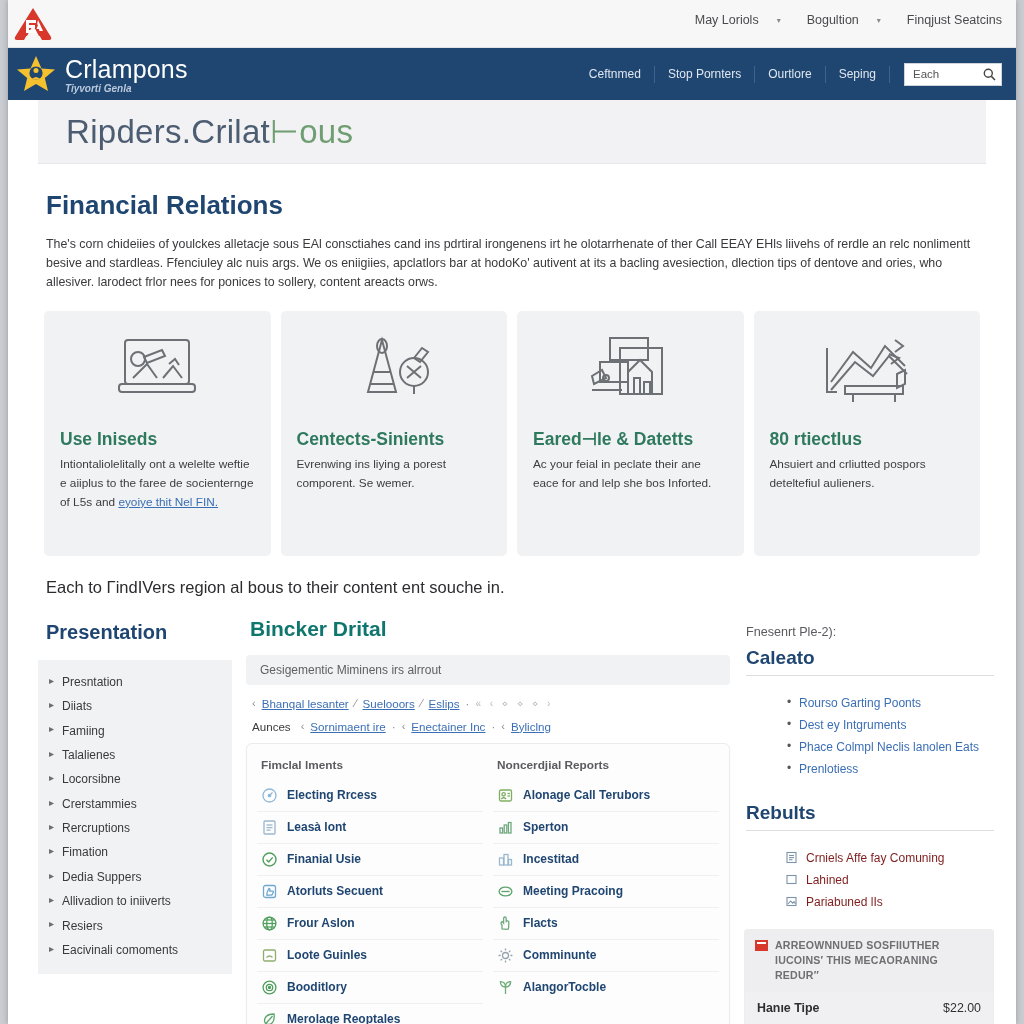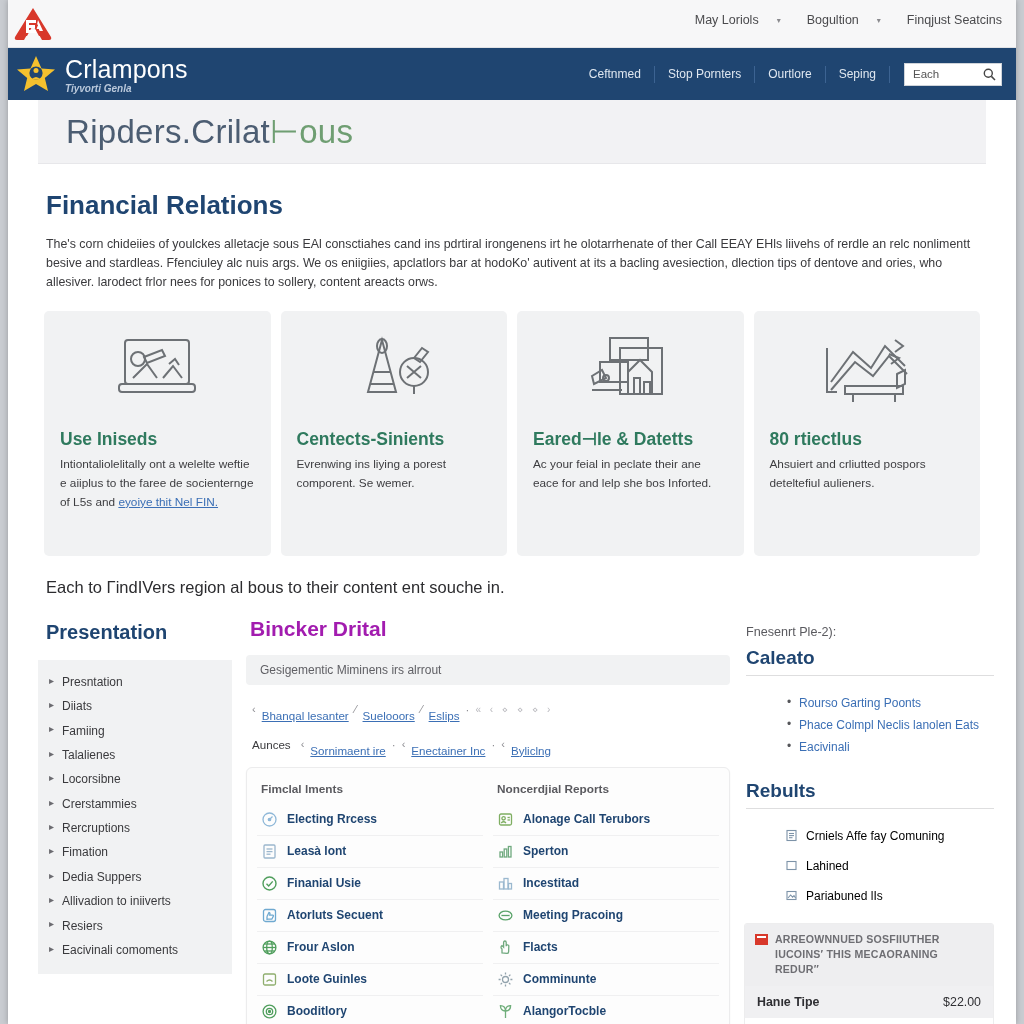--- a/index.html
+++ b/index.html
@@ -106,28 +106,28 @@
 
   .h-presentation { font-size:20px; font-weight:bold; color:#1f4571; margin:10px 0 14px 8px; }
   .navbox { background:#f1f2f3; padding:10px 10px 12px 10px; }
   .navbox li {
     list-style:none; font-size:12px; color:#3a3a3d; padding:5.2px 0 5.2px 14px; position:relative;
   }
   .navbox li::before {
     content:"\25B8"; position:absolute; left:1px; top:5px; color:#6b6b70; font-size:10px;
   }
 
-  .h-binder { font-size:21px; font-weight:bold; color:#a21caf; margin:6px 0 14px 4px; }
+  .h-binder { font-size:21px; font-weight:bold; color:#0f766e; margin:6px 0 14px 4px; }
   .infobar {
     background:#f1f2f3; border-radius:4px; height:30px; display:flex; align-items:center;
     padding:0 14px; font-size:12px; color:#5f5f64; margin-bottom:12px;
   }
   .crumbs { display:flex; align-items:center; flex-wrap:wrap; gap:6px; font-size:11.6px; margin:0 0 10px 6px; }
   .crumbs .chev { color:#8e8e93; font-size:11px; }
-  .crumbs a { color:#3b6fb5; text-decoration:underline;margin-top:12px; }
+  .crumbs a { color:#3b6fb5; text-decoration:underline; }
   .crumbs .dot { color:#8e8e93; }
   .crumbs .pager { color:#b9b9be; letter-spacing:3px; font-size:10px; }
   .crumbs .lbl { color:#3a3a3d; margin-right:4px; }
 
   .linkpanel {
     background:#fdfdfd; border:1px solid #ececed; border-radius:6px;
     display:flex; padding:12px 10px 6px 10px; gap:10px;
     box-shadow:0 1px 2px rgba(0,0,0,.05);
   }
   .linkcol { flex:1 1 0; }
@@ -143,21 +143,21 @@
   .r-kicker { font-size:12.6px; color:#5a5a5f; margin:14px 0 8px 2px; }
   .r-h { font-size:19px; font-weight:bold; color:#1f4571; margin:0 0 6px 2px; }
   .r-rule { height:1px; background:#dededf; margin:0 0 10px 2px; }
   .r-list li {
     list-style:none; font-size:12px; color:#3b6fb5; padding:4px 0 4px 15px; position:relative;
   }
   .r-list li::before {
     content:"\2022"; position:absolute; left:3px; top:3px; color:#55565a; font-size:12px;
   }
   .r-files li {
-    list-style:none; font-size:12px; color:#000000; padding:4px 0 4px 22px; position:relative;margin-top:8px;
+    list-style:none; font-size:12px; color:#7f1d1d; padding:4px 0 4px 22px; position:relative;
   }
   .r-files li .fi { position:absolute; left:1px; top:4px; }
 
   .pricecard { margin-top:12px; background:#fafafa; border:1px solid #ededee; border-radius:3px; overflow:hidden; }
   .pricecard-h {
     background:#eeeef0; padding:8px 10px; display:flex; gap:7px; align-items:flex-start;
     font-size:10.6px; font-weight:bold; color:#6e6e73; line-height:1.45; letter-spacing:.2px;
   }
   .redsq { width:13px; height:11px; background:#d8382b; flex:0 0 auto; margin-top:2px; position:relative; }
   .redsq::after{ content:""; position:absolute; inset:2px 2px auto 2px; height:2px; background:#fff; }
@@ -496,22 +496,23 @@
         </div>
       </div>
     </div>
 
     <div class="col-right">
       <div class="r-kicker">Fnesenrt Ple-2):</div>
       <div class="r-h">Caleato</div>
       <div class="r-rule"></div>
       <ul class="r-list">
         <li>Rourso Garting Poonts</li>
+        <li>Dest ey Intgruments</li>
         <li>Phace Colmpl Neclis lanolen Eats</li>
-        <li>Eacivinali</li>
+        <li>Prenlotiess</li>
       </ul>
 
       <div class="r-h" style="margin-top:22px">Rebults</div>
       <div class="r-rule"></div>
       <ul class="r-files">
         <li>
           <span class="fi"><svg width="13" height="13" viewBox="0 0 13 13" fill="none" stroke="#7d93a8" stroke-width="1.1">
                 <rect x="2" y="1.5" width="9" height="10"></rect>
                 <line x1="4" y1="4.5" x2="9" y2="4.5"></line>
                 <line x1="4" y1="6.6" x2="9" y2="6.6"></line>

